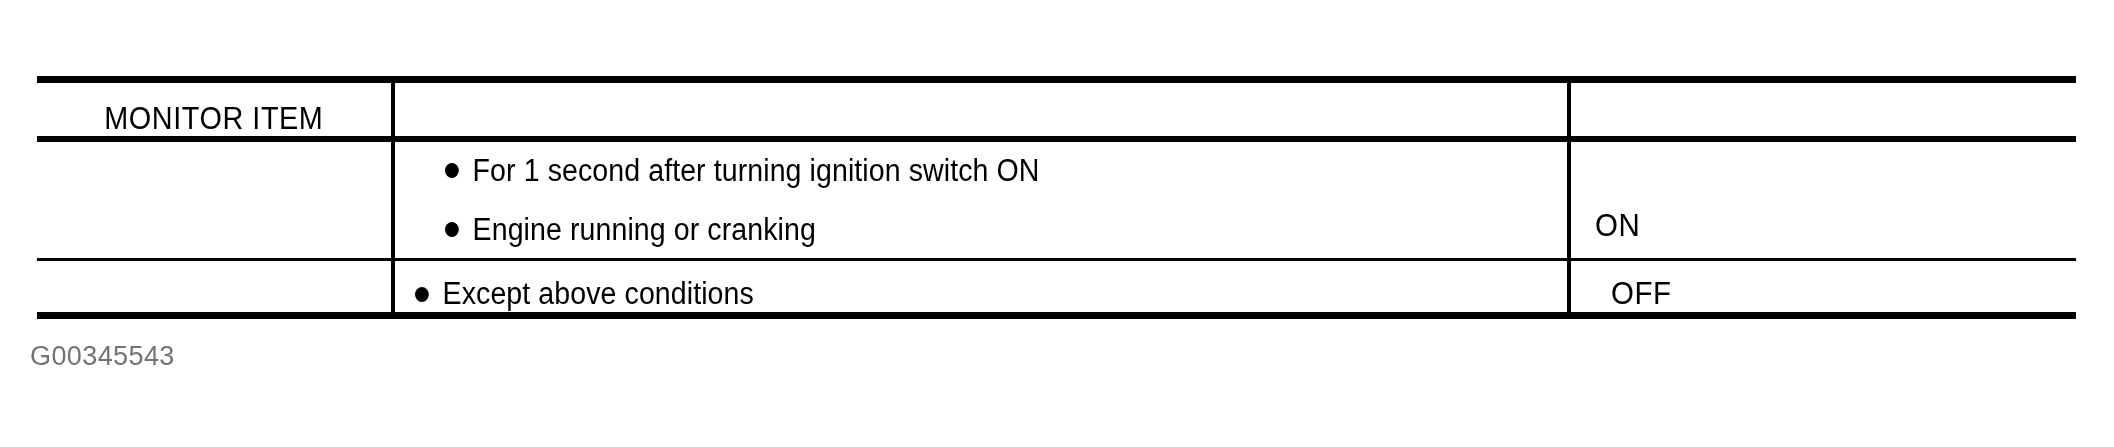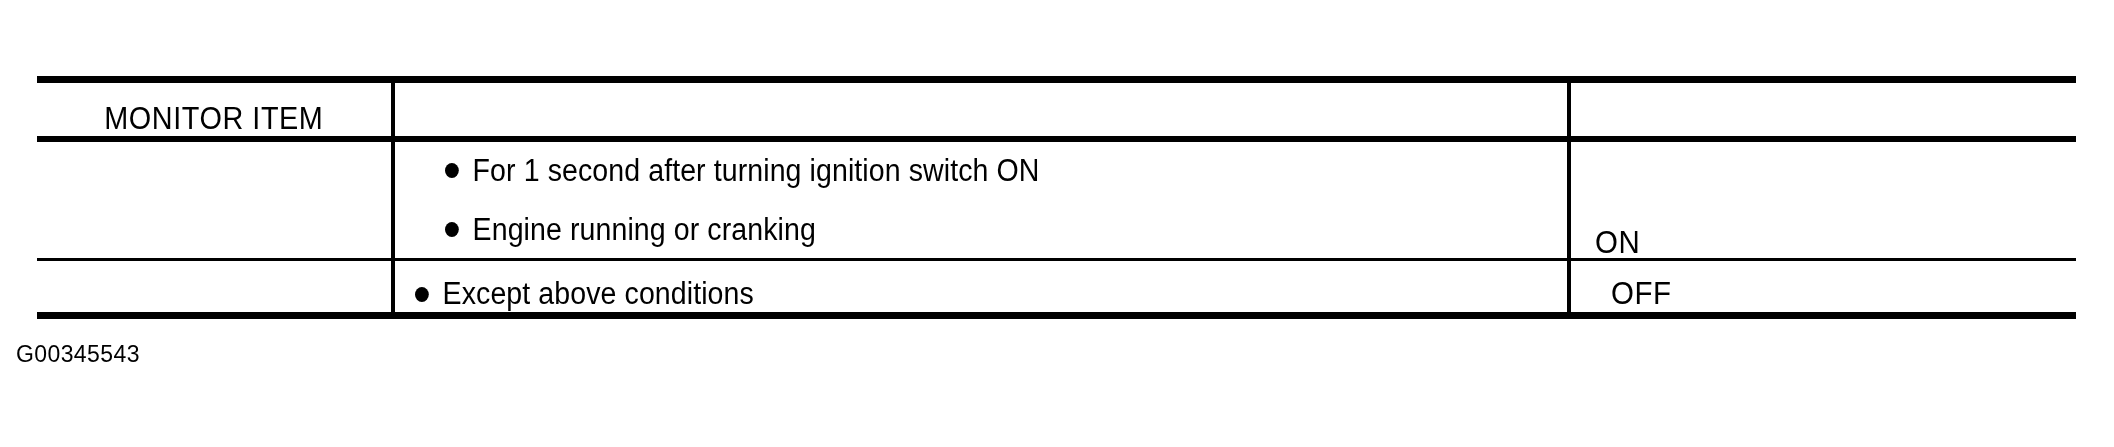--- a/index.html
+++ b/index.html
@@ -77,21 +77,21 @@
   
   .hdr-monitor { left: 0px;    top: 6px;  width: 354px;  height: 55px; }
   .hdr-cond    { left: 358px;  top: 6px;  width: 1172px; height: 55px; }
   .hdr-spec    { left: 1534px; top: 6px;  width: 505px;  height: 55px; }
 
   
   .cell-item   { left: 0px;    top: 66px; width: 354px;  height: 170px; }
   .cell-cond-1 { left: 360px;  top: 66px; width: 1172px; height: 116px;
                  flex-direction: column; align-items: flex-start;
                  justify-content: center; padding-left: 20px; margin-left: 28px; }
-  .cell-spec-1 { left: 1534px; top: 69px; width: 505px;  height: 116px;
+  .cell-spec-1 { left: 1534px; top: 52px; width: 505px;  height: 116px;
                  padding-left: 24px; }
 
   
   .cell-cond-2 { left: 358px;  top: 185px; width: 1180px; height: 51px;
                  padding-left: 20px; }
   .cell-spec-2 { left: 1534px; top: 185px; width: 505px;  height: 51px;
                  padding-left: 40px; }
 
   .item-text {
     font-size: 31px;
@@ -125,26 +125,26 @@
     font-size: 31px;
     letter-spacing: 0.6px;
     white-space: nowrap;
     transform: scaleX(0.95);
     transform-origin: left center;
   }
 
   
   .caption {
     position: absolute;
-    left: 16px;
+    left: 30px;
     top: 341px;
-    font-size: 23px;
+    font-size: 27px;
     letter-spacing: 0.4px;
     white-space: nowrap;
-    color: #000000;
+    color: #737373;
   }
 </style>
 </head>
 <body>
 
 <div id="page-root">
 
   <div class="spec-table">
 
     <div class="rule rule-top"></div>

